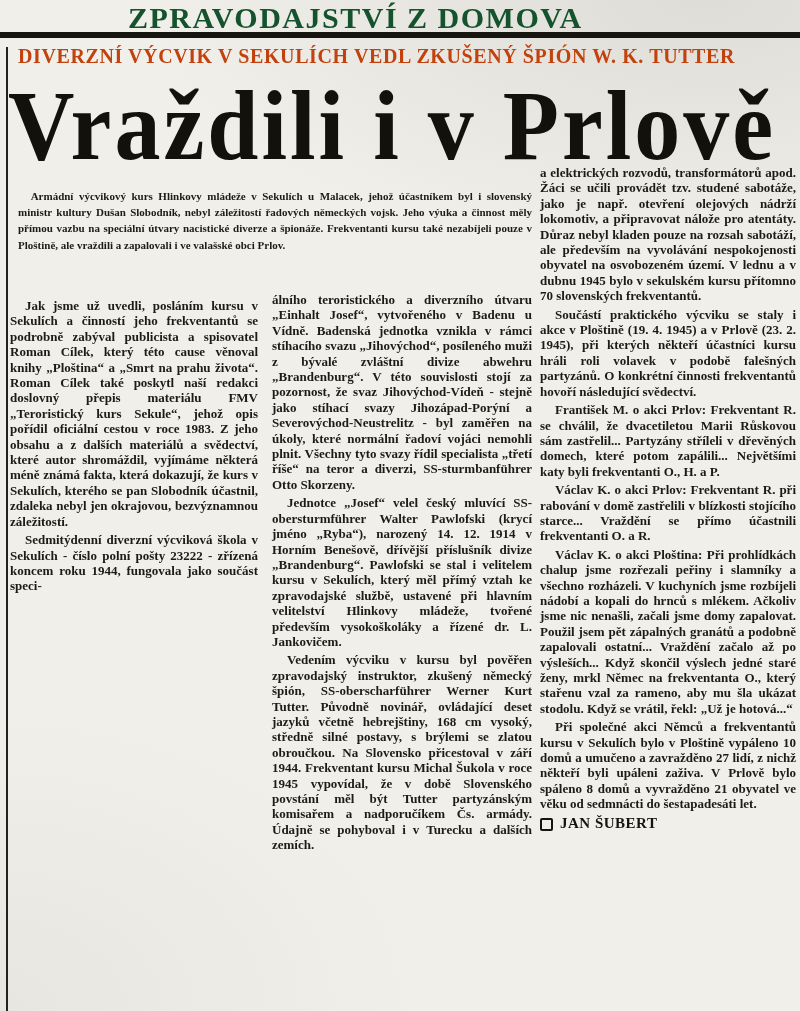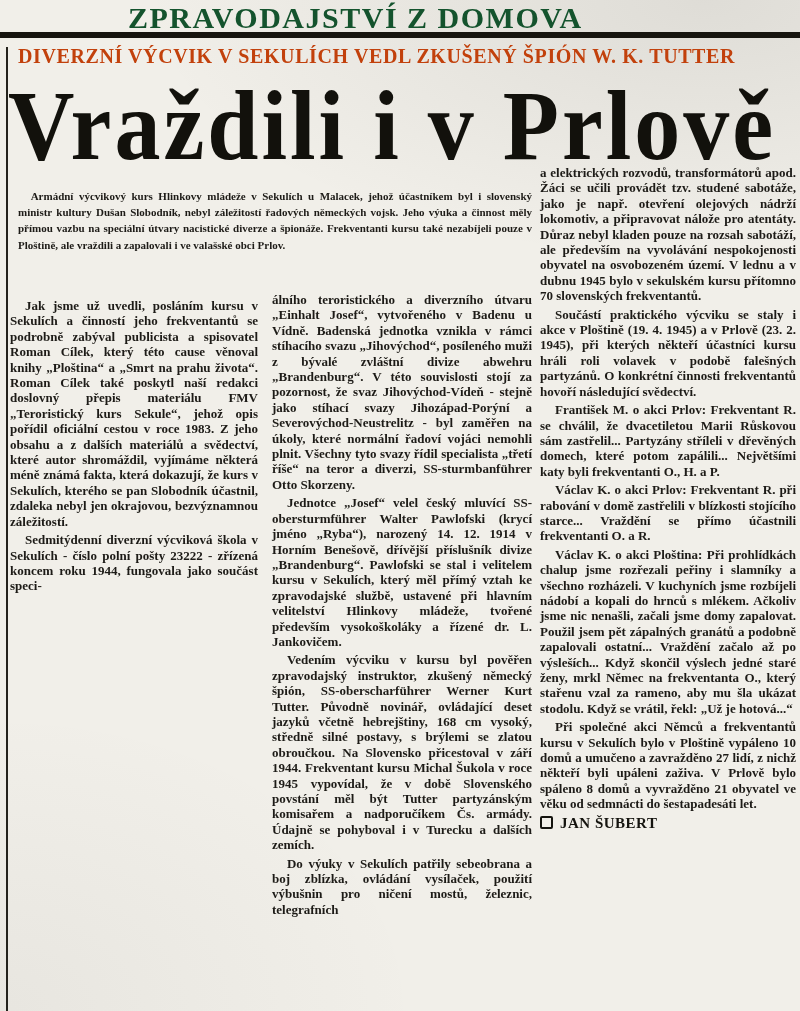--- a/index.html
+++ b/index.html
@@ -48,21 +48,21 @@
   .bodytext p.cont{text-indent:0;}
   .lead{
     position:absolute;left:18px;top:188px;width:514px;
     font-size:11px;line-height:16.2px;
   }
   .col1{position:absolute;left:2px;top:298px;width:248px;margin-left:8px;}
   .col2{position:absolute;left:272px;top:292px;width:260px;}
   .col3{position:absolute;left:540px;top:165px;width:256px;}
   .signature{
     margin-top:4px;
-    display:flex;align-items:flex-start;gap:7px;
+    display:flex;align-items:flex-end;gap:7px;
     font-size:15px;font-weight:bold;letter-spacing:0.5px;
     text-align:left;color:#15140f;
   }
   .sig-square{
     display:inline-block;width:9px;height:9px;
     border:2.5px solid #15140f;background:transparent;
     border-radius:2px;flex:0 0 auto;
   }
 </style>
 </head>
@@ -80,21 +80,20 @@
 
 <div class="bodytext col1">
   <p>Jak jsme už uvedli, posláním kursu v Sekulích a činností jeho frekventantů se podrobně zabýval publicista a spisovatel Roman Cílek, který této cause věnoval knihy „Ploština“ a „Smrt na prahu života“. Roman Cílek také poskytl naší redakci doslovný přepis materiálu FMV „Teroristický kurs Sekule“, jehož opis pořídil oficiální cestou v roce 1983. Z jeho obsahu a z dalších materiálů a svědectví, které autor shromáždil, vyjímáme některá méně známá fakta, která dokazují, že kurs v Sekulích, kterého se pan Slobodník účastnil, zdaleka nebyl jen okrajovou, bezvýznamnou záležitostí.</p>
   <p>Sedmitýdenní diverzní výcviková škola v Sekulích - číslo polní pošty 23222 - zřízená koncem roku 1944, fungovala jako součást speci-</p>
 </div>
 
 <div class="bodytext col2">
   <p class="cont">álního teroristického a diverzního útvaru „Einhalt Josef“, vytvořeného v Badenu u Vídně. Badenská jednotka vznikla v rámci stíhacího svazu „Jihovýchod“, posíleného muži z bývalé zvláštní divize abwehru „Brandenburg“. V této souvislosti stojí za pozornost, že svaz Jihovýchod-Vídeň - stejně jako stíhací svazy Jihozápad-Porýní a Severovýchod-Neustrelitz - byl zaměřen na úkoly, které normální řadoví vojáci nemohli plnit. Všechny tyto svazy řídil specialista „třetí říše“ na teror a diverzi, SS-sturmbanführer Otto Skorzeny.</p>
   <p>Jednotce „Josef“ velel český mluvící SS-obersturmführer Walter Pawlofski (krycí jméno „Ryba“), narozený 14. 12. 1914 v Horním Benešově, dřívější příslušník divize „Brandenburg“. Pawlofski se stal i velitelem kursu v Sekulích, který měl přímý vztah ke zpravodajské službě, ustavené při hlavním velitelství Hlinkovy mládeže, tvořené především vysokoškoláky a řízené dr. L. Jankovičem.</p>
   <p>Vedením výcviku v kursu byl pověřen zpravodajský instruktor, zkušený německý špión, SS-oberscharführer Werner Kurt Tutter. Původně novinář, ovládající deset jazyků včetně hebrejštiny, 168 cm vysoký, středně silné postavy, s brýlemi se zlatou obroučkou. Na Slovensko přicestoval v září 1944. Frekventant kursu Michal Šukola v roce 1945 vypovídal, že v době Slovenského povstání měl být Tutter partyzánským komisařem a nadporučíkem Čs. armády. Údajně se pohyboval i v Turecku a dalších zemích.</p>
-  <p>Do výuky v Sekulích patřily sebeobrana a boj zblízka, ovládání vysílaček, použití výbušnin pro ničení mostů, železnic, telegrafních</p>
 </div>
 
 <div class="bodytext col3">
   <p class="cont">a elektrických rozvodů, transformátorů apod. Žáci se učili provádět tzv. studené sabotáže, jako je např. otevření olejových nádrží lokomotiv, a připravovat nálože pro atentáty. Důraz nebyl kladen pouze na rozsah sabotáží, ale především na vyvolávání nespokojenosti obyvatel na osvobozeném území. V lednu a v dubnu 1945 bylo v sekulském kursu přítomno 70 slovenských frekventantů.</p>
   <p>Součástí praktického výcviku se staly i akce v Ploštině (19. 4. 1945) a v Prlově (23. 2. 1945), při kterých někteří účastníci kursu hráli roli volavek v podobě falešných partyzánů. O konkrétní činnosti frekventantů hovoří následující svědectví.</p>
   <p>František M. o akci Prlov: Frekventant R. se chválil, že dvacetiletou Marii Růskovou sám zastřelil... Partyzány stříleli v dřevěných domech, které potom zapálili... Největšími katy byli frekventanti O., H. a P.</p>
   <p>Václav K. o akci Prlov: Frekventant R. při rabování v domě zastřelili v blízkosti stojícího starce... Vraždění se přímo účastnili frekventanti O. a R.</p>
   <p>Václav K. o akci Ploština: Při prohlídkách chalup jsme rozřezali peřiny i slamníky a všechno rozházeli. V kuchyních jsme rozbíjeli nádobí a kopali do hrnců s mlékem. Ačkoliv jsme nic nenašli, začali jsme domy zapalovat. Použil jsem pět zápalných granátů a podobně zapalovali ostatní... Vraždění začalo až po výsleších... Když skončil výslech jedné staré ženy, mrkl Němec na frekventanta O., který stařenu vzal za rameno, aby mu šla ukázat stodolu. Když se vrátil, řekl: „Už je hotová...“</p>
   <p>Při společné akci Němců a frekventantů kursu v Sekulích bylo v Ploštině vypáleno 10 domů a umučeno a zavražděno 27 lidí, z nichž někteří byli upáleni zaživa. V Prlově bylo spáleno 8 domů a vyvražděno 21 obyvatel ve věku od sedmnácti do šestapadesáti let.</p>
   <div class="signature">

